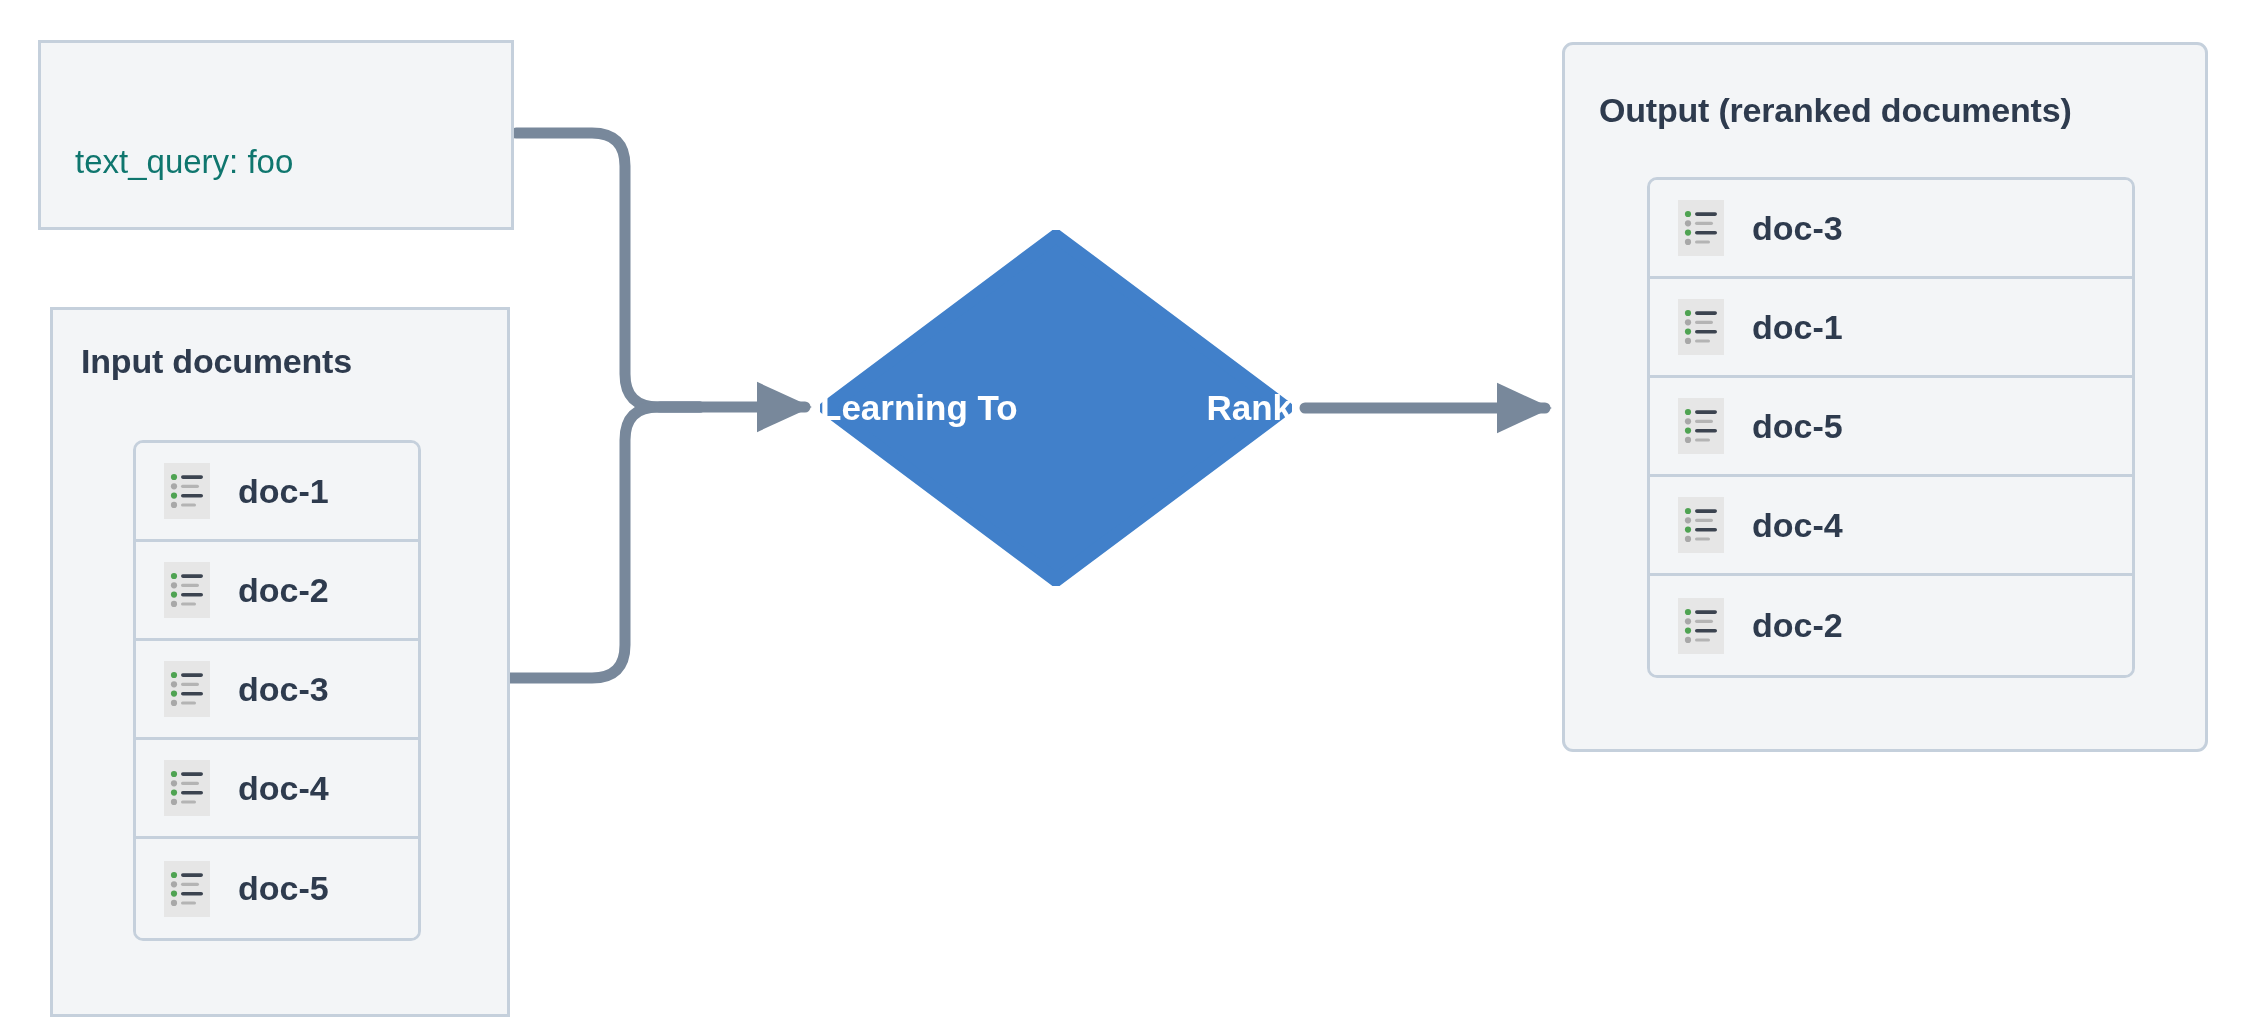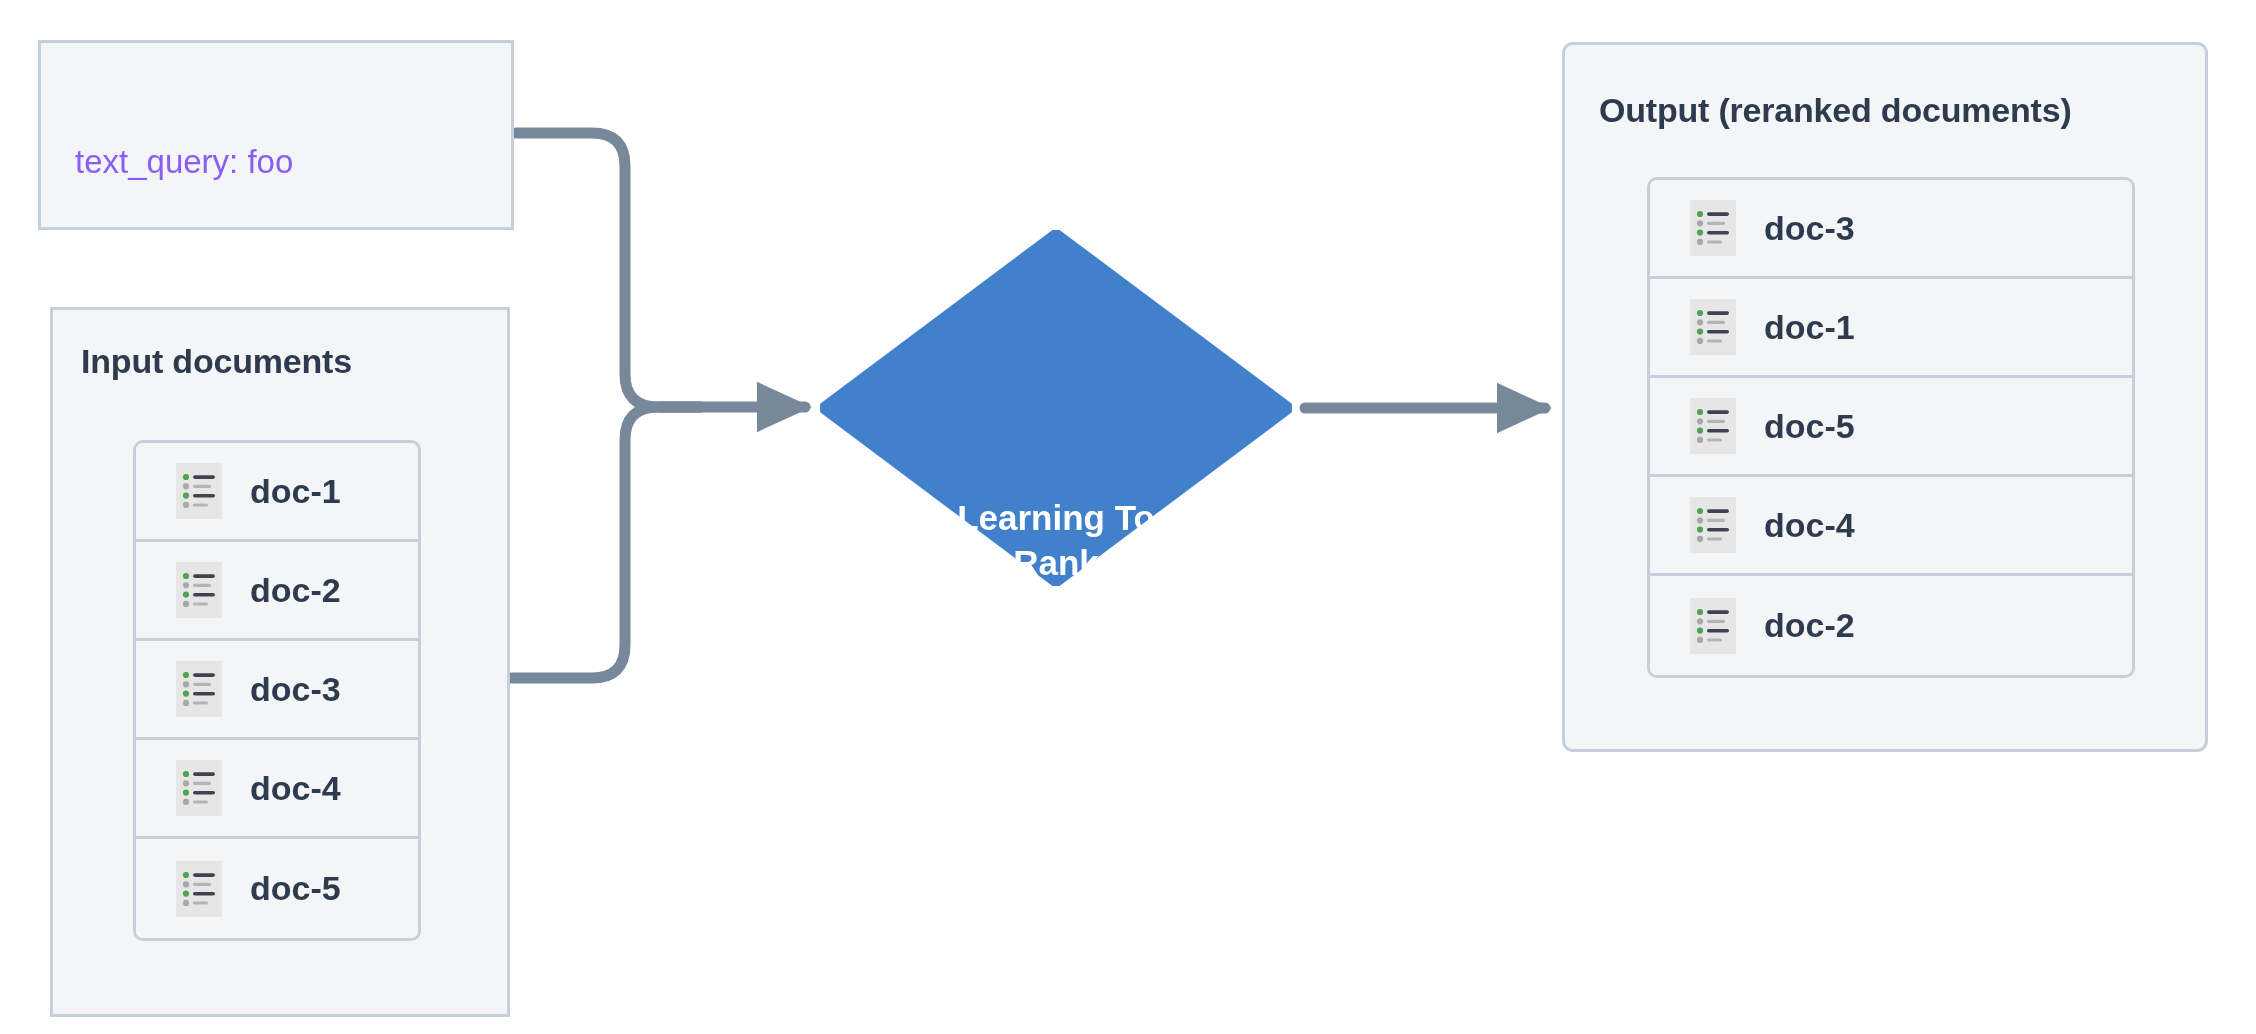--- a/index.html
+++ b/index.html
@@ -47,21 +47,21 @@
     left: 34px;
     top: 28px;
     font-size: 34px;
   }
   #search-context .kv {
     position: absolute;
     left: 34px;
     top: 100px;
     font-size: 33px;
     font-weight: normal;
-    color: #8b5cf6;
+    color: #0f766e;
   }
 
   
   #input-documents {
     left: 50px;
     top: 307px;
     width: 460px;
     height: 710px;
   }
   #input-documents .panel-title {
@@ -105,21 +105,21 @@
     border-radius: 10px;
     background: #f3f5f7;
     box-sizing: border-box;
     overflow: hidden;
   }
   .doc-item {
     display: flex;
     align-items: center;
     height: 99px;
     box-sizing: border-box;
-    padding-left: 40px;
+    padding-left: 28px;
     border-bottom: 3px solid #c5d0dc;
     background: #f3f5f7;
   }
   .doc-item:last-child {
     border-bottom: none;
   }
   .doc-icon {
     width: 46px;
     height: 56px;
     background: #e6e6e6;
@@ -143,23 +143,23 @@
     height: 356px;
   }
   #ltr-node .diamond {
     position: absolute;
     inset: 0;
   }
   #ltr-node .node-label {
     position: absolute;
     inset: 0;
     display: flex;
-    flex-direction: column;
+    flex-direction: row;
     align-items: center;
-    justify-content: flex-end;
+    justify-content: space-between;
     color: #ffffff;
     font-size: 35px;
     font-weight: bold;
     line-height: 1.28;
     text-align: center;
     pointer-events: none;
   }
 
   
   #connectors {

